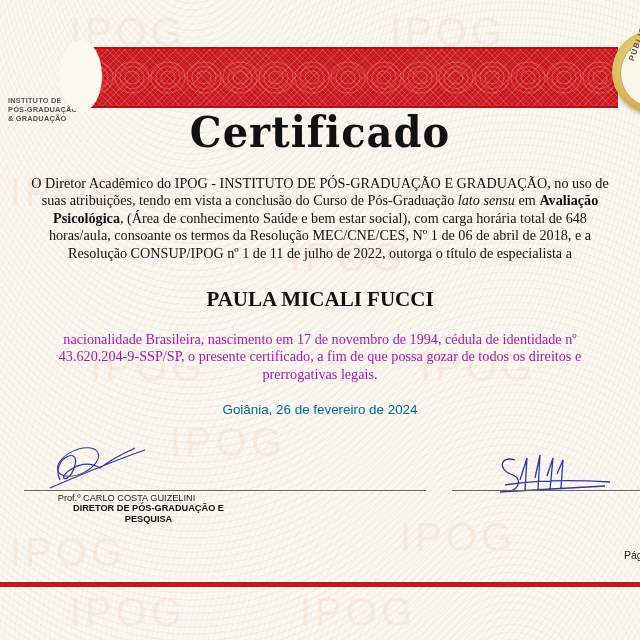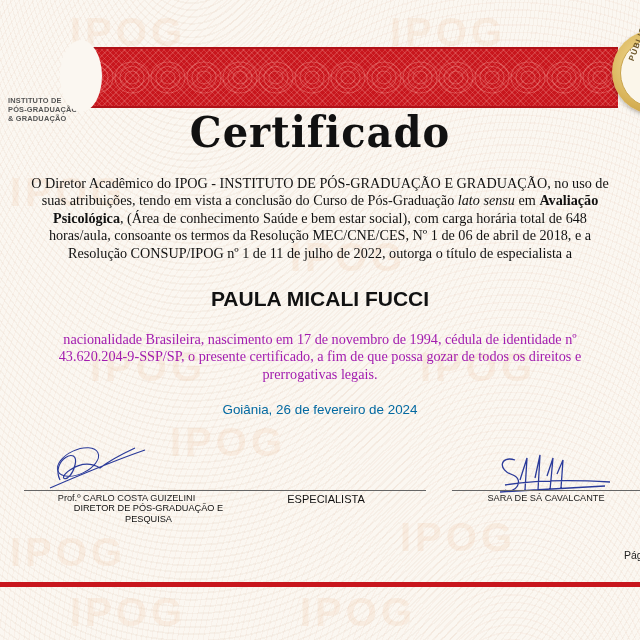--- a/index.html
+++ b/index.html
@@ -6,21 +6,21 @@
   body {
     width: 640px; height: 640px; overflow: hidden; position: relative;
     background-color: #fbf7f1;
     background-image:
       repeating-radial-gradient(ellipse at 30% -20%, rgba(200,170,140,0.10) 0px, rgba(200,170,140,0.10) 1px, transparent 1px, transparent 4px),
       repeating-radial-gradient(ellipse at 80% 120%, rgba(220,150,120,0.07) 0px, rgba(220,150,120,0.07) 1px, transparent 1px, transparent 5px);
     font-family: "Liberation Sans", sans-serif;
     color: #111;
   }
   .watermark {
-    position: absolute; font-family: "Liberation Sans", sans-serif; font-weight: bold;
+    position: absolute; font-family: "Liberation Sans", sans-serif; font-weight: normal;
     font-size: 40px; color: rgba(240,190,150,0.18); letter-spacing: 4px;
     user-select: none; pointer-events: none; text-align: center;
   }
   .logo-text {
     position: absolute; left: 8px; top: 60px; font-size: 7.4px; line-height: 9px;
     font-weight: bold; color: #555; letter-spacing: 0.2px; margin-top: 36px;
   }
   .banner {
     position: absolute; left: 78px; top: 47px; width: 540px; height: 57px;
     background-color: #c8161d;
@@ -53,34 +53,34 @@
     position: absolute; left: 0; right: 0; top: 108px; text-align: center;
     font-family: "DejaVu Serif", serif; font-weight: bold; font-size: 40px; color: #111;
     letter-spacing: 1px; transform: scaleY(1.05);
   }
   .body-text {
     position: absolute; left: 22px; width: 596px; top: 175px; text-align: center;
     font-family: "Liberation Serif", serif; font-size: 14.2px; line-height: 17.4px; color: #111;
   }
   .recipient {
     position: absolute; left: 0; right: 0; top: 287px; text-align: center;
-    font-family: Liberation Sans, sans-serif; font-weight: bold; font-size: 21px; color: #111;
+    font-family: Liberation Serif, serif; font-weight: bold; font-size: 21px; color: #111;
   }
   .details {
     position: absolute; left: 30px; width: 580px; top: 331px; text-align: center;
     font-family: "Liberation Serif", serif; font-size: 14.2px; line-height: 17.4px; color: #a21caf;
   }
   .date {
     position: absolute; left: 0; right: 0; top: 402px; text-align: center;
     font-size: 13.4px; color: #0369a1;
   }
   .sig-block { position: absolute; top: 490px; text-align: center; }
   .sig-line { height: 1px; background: #666; }
   .sig-name { font-size: 9.2px; color: #222; margin-top: 2px; line-height: 10px; }
-  .sig-role { font-size: 9.2px; font-weight: normal; color: #111; line-height: 11px; padding-left: 44px; }
+  .sig-role { font-size: 9.2px; font-weight: bold; color: #111; line-height: 11px; padding-left: 44px; }
   .sig-center-label { font-size: 11px; color: #111; margin-top: 2px; }
   .signature { position: absolute; }
   .page-label { position: absolute; left: 624px; top: 549px; font-size: 10.5px; color: #222; }
   .bottom-bar { position: absolute; left: 0; top: 582px; width: 640px; height: 5px; background: #c8161d; }
 </style>
 </head>
 <body>
 
 <div class="watermark" style="left:70px;top:10px;">IPOG</div>
 <div class="watermark" style="left:390px;top:10px;">IPOG</div>
@@ -124,21 +124,19 @@
   <path d="M20 10 C5 5, 2 20, 18 25 C30 30, 20 45, 10 40 M25 30 L32 8 L30 40 M40 28 L45 5 L43 40 M52 26 L58 8 L55 40 M62 24 L68 10 L66 38 M10 35 C40 30, 80 30, 115 32 M5 42 C40 40, 70 38, 110 36" stroke="#2a3a9a" stroke-width="1.3" fill="none"></path>
 </svg>
 
 <div class="sig-block" style="left:0;width:205px;margin-left:24px;">
   <div class="sig-line"></div>
   <div class="sig-name">Prof.º CARLO COSTA GUIZELINI</div>
   <div class="sig-role">DIRETOR DE PÓS-GRADUAÇÃO E PESQUISA</div>
 </div>
 <div class="sig-block" style="left:226px;width:200px;">
   <div class="sig-line"></div>
-  <div class="sig-center-label">ESPECIALISTA</div>
 </div>
 <div class="sig-block" style="left:452px;width:188px;">
   <div class="sig-line"></div>
-  <div class="sig-name">SARA DE SÁ CAVALCANTE</div>
 </div>
 
 <div class="page-label">Pág</div>
 <div class="bottom-bar"></div>
 
 </body></html>

